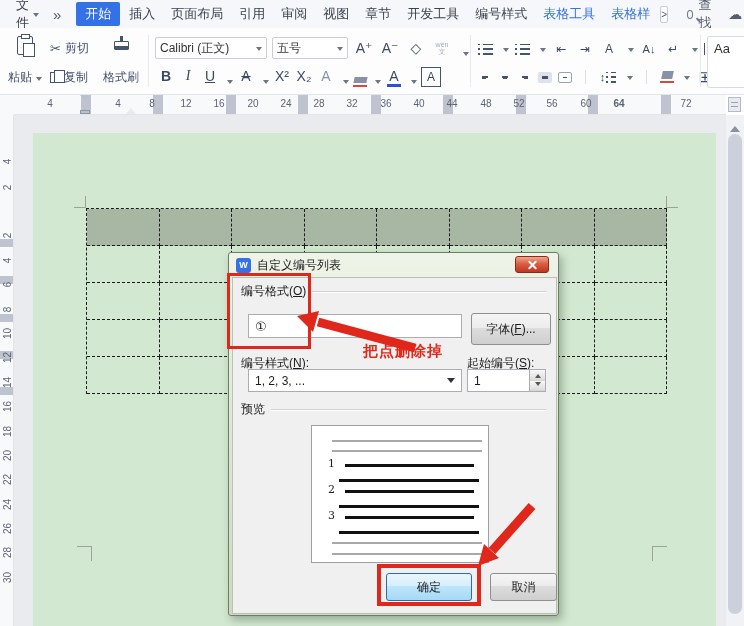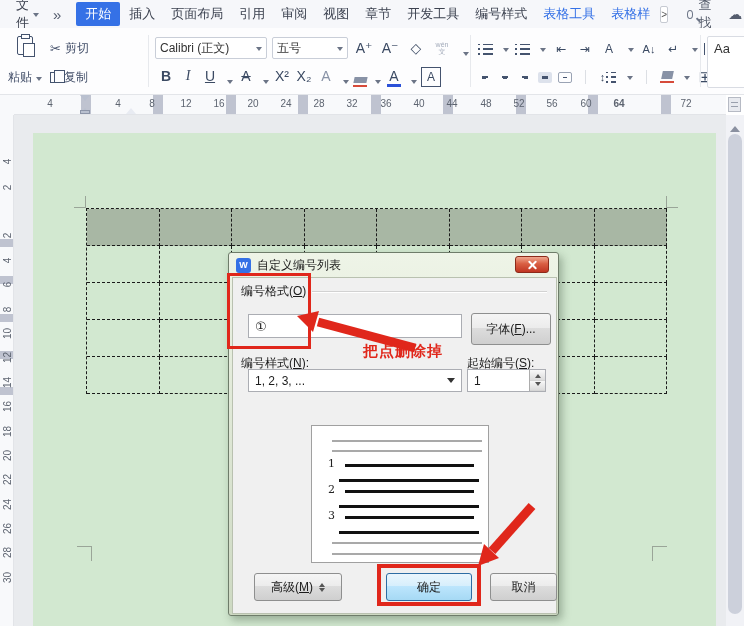--- a/index.html
+++ b/index.html
@@ -161,20 +161,24 @@
       </span>
   </div>
   <div class="smbtn" style="left:50px;top:12px">
     <span style="font-size:13px;margin-right:4px">✂</span>
     <span>剪切</span>
   </div>
   <div class="smbtn" style="left:50px;top:41px">
     <span class="copyic"></span>
     <span>复制</span>
   </div>
+  <div class="bigbtn" style="left:98px;top:5px;width:46px">
+    <span class="brush"></span>
+    <span>格式刷</span>
+  </div>
   <div class="rb-sep" style="left:148px"></div>
 
   <div class="combo" style="left:155px;top:9px;width:112px">
     <span style="overflow:hidden;white-space:nowrap">Calibri (正文)</span>
     <span class="chev sm"></span>
   </div>
   <div class="combo" style="left:272px;top:9px;width:76px">
     <span>五号</span>
     <span class="chev sm"></span>
   </div>
@@ -451,45 +455,42 @@
     <span class="spincol">
       <span>
           <i class="t-up"></i>
         </span>
       <span>
           <i class="t-dn"></i>
         </span>
     </span>
   </div>
 
+  <div class="grp" style="left:12px;top:148px;width:306px">
+    <span>预览</span>
+    <span class="ln"></span>
+  </div>
   <div id="prevbox">
     <div class="gline" style="left:20px;top:14px;width:150px"></div>
     <div class="gline" style="left:20px;top:24px;width:150px"></div>
     <div id="preview-lines">
         <span class="pvnum" style="left: 16px; top: 31px;">1</span>
         <div class="bline" style="left: 33px; top: 38px; width: 129px;"></div>
         <div class="bline" style="left: 27px; top: 53px; width: 140px;"></div>
         <span class="pvnum" style="left: 16px; top: 57px;">2</span>
         <div class="bline" style="left: 33px; top: 64px; width: 129px;"></div>
         <div class="bline" style="left: 27px; top: 79px; width: 140px;"></div>
         <span class="pvnum" style="left: 16px; top: 83px;">3</span>
         <div class="bline" style="left: 33px; top: 90px; width: 129px;"></div>
         <div class="bline" style="left: 27px; top: 105px; width: 140px;"></div>
       </div>
     <div class="gline" style="left:20px;top:116px;width:150px"></div>
     <div class="gline" style="left:20px;top:127px;width:150px"></div>
   </div>
 
-  <div class="w7btn" style="left:25px;top:320px;width:88px;height:28px">
-    <span><span>高级(</span><span class="u">M</span><span>)</span></span>
-    <span class="dblarr">
-        <i class="t-up"></i>
-        <i class="t-dn"></i>
-      </span>
-  </div>
   <div class="w7btn def" style="left:157px;top:320px;width:86px;height:28px">
     <span>确定</span>
   </div>
   <div class="w7btn" style="left:261px;top:320px;width:67px;height:28px">
     <span>取消</span>
   </div>
 </div>
 
 <div class="redrect" style="left:227px;top:273px;width:84px;height:76px"></div>
 <div class="redrect" style="left:377px;top:564px;width:104px;height:42px;border-width:4px"></div>

